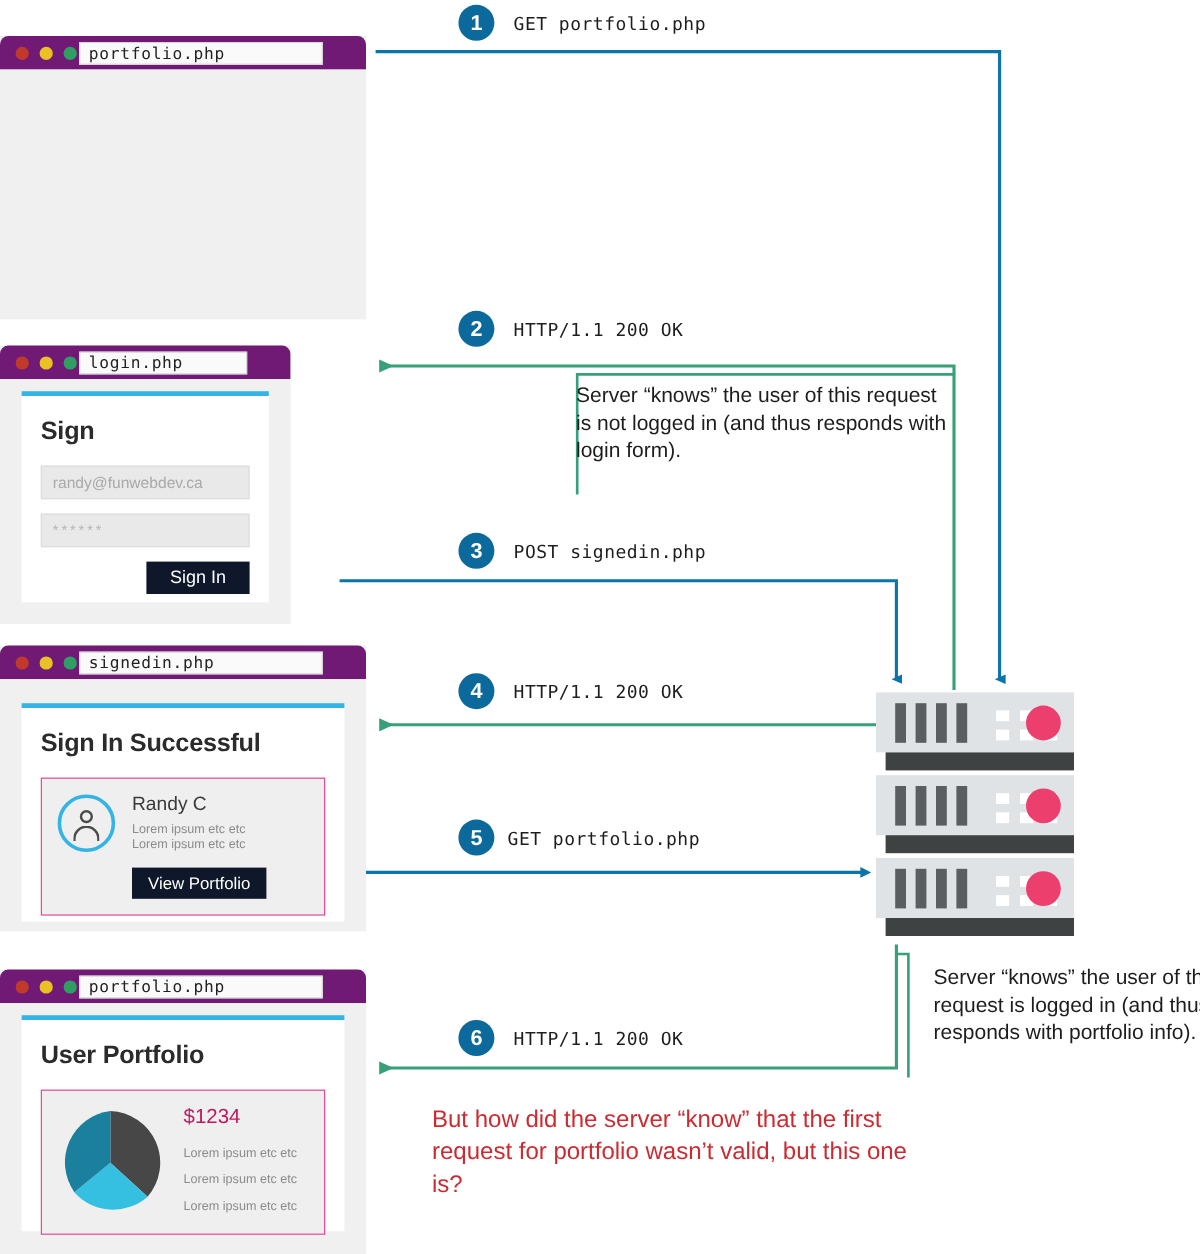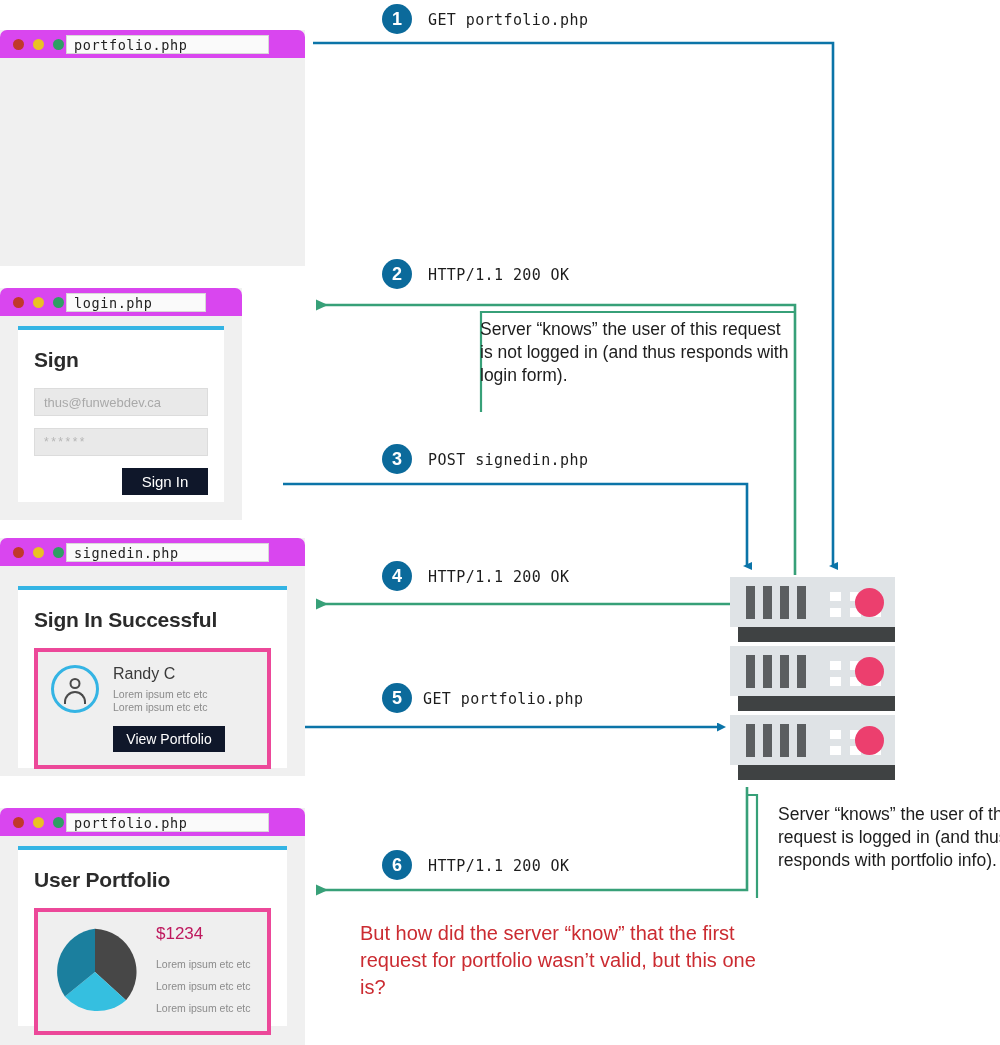--- a/index.html
+++ b/index.html
@@ -2,42 +2,42 @@
 <html><head>
 <meta charset="utf-8">
 <style>
   html,body{margin:0;padding:0;background:#ffffff;}
   body{width:1000px;height:1045px;position:relative;overflow:hidden;
        font-family:"Liberation Sans","DejaVu Sans",sans-serif;}
   .stage{position:absolute;left:0;top:0;width:1000px;height:1045px;}
 
   
   .browser{position:absolute;background:#f0f0f0;}
-  .browser .chrome{height:28px;background:#d946ef;border-radius:7px 7px 0 0;
+  .browser .chrome{height:28px;background:#701a75;border-radius:7px 7px 0 0;
       position:relative;}
   .browser .dots{position:absolute;left:13px;top:9px;display:flex;gap:9px;}
   .dot{width:11px;height:11px;border-radius:50%;}
   .dot.red{background:#c0392b;} .dot.yellow{background:#e9c124;} .dot.green{background:#2e9e63;}
   .urlbar{position:absolute;left:66px;top:5px;right:36px;height:19px;background:#fafafa;
       border:1px solid #d8d8d8;box-sizing:border-box;}
   .urltext{font-family:"DejaVu Sans Mono","Liberation Mono",monospace;font-size:13.5px;
       color:#222;line-height:18px;padding-left:7px;letter-spacing:.6px;}
   .viewport{background:#f0f0f0;position:relative;}
 
   .card{position:absolute;background:#ffffff;left:18px;right:18px;}
   .card .topline{height:4px;background:#34b4e4;}
   .card .inner{padding:14px 16px 16px 16px;}
   .cardtitle{font-size:21px;font-weight:bold;color:#2b2b2b;margin:4px 0 16px 0;
       letter-spacing:-.2px;}
   .field{background:#e9e9e9;border:1px solid #dcdcdc;height:28px;margin-bottom:12px;
       box-sizing:border-box;color:#a9a9a9;font-size:13px;line-height:27px;padding-left:9px;}
   .field.pw{letter-spacing:2.5px;color:#b6b6b6;font-size:12px;}
   .btn{background:#0f172a;color:#fff;font-size:15px;text-align:center;}
   .signin{width:86px;height:27px;line-height:27px;margin-left:auto;}
-  .panel{background:#efefef;border:4px solid #ec4899;}
+  .panel{background:#efefef;border:1px solid #ec4899;}
 
   .avatar{width:48px;height:48px;border-radius:50%;border:3px solid #34b4e4;
       box-sizing:border-box;position:relative;}
   .avatar .head{position:absolute;left:50%;top:10px;transform:translateX(-50%);
       width:11px;height:11px;border:2px solid #4a4a4a;border-radius:50%;box-sizing:border-box;}
   .avatar .body{position:absolute;left:50%;top:23px;transform:translateX(-50%);
       width:22px;height:13px;border:2px solid #4a4a4a;border-bottom:none;
       border-radius:11px 11px 0 0;box-sizing:border-box;}
 
   .username{font-size:16px;color:#3a3a3a;margin-bottom:5px;}
@@ -138,21 +138,21 @@
       </div>
       <div class="urlbar">
         <div class="urltext">login.php</div>
       </div>
     </div>
     <div class="viewport" style="height:204px;">
       <div class="card" style="top:10px;height:176px;">
         <div class="topline"></div>
         <div class="inner">
           <div class="cardtitle">Sign</div>
-          <div class="field">thus@funwebdev.ca</div>
+          <div class="field">randy@funwebdev.ca</div>
           <div class="field pw">******</div>
           <div class="btn signin">Sign In</div>
         </div>
       </div>
     </div>
   </div>
 
   <div class="browser" style="left:0;top:538px;width:305px;height:238px;">
     <div class="chrome">
       <div class="dots">

